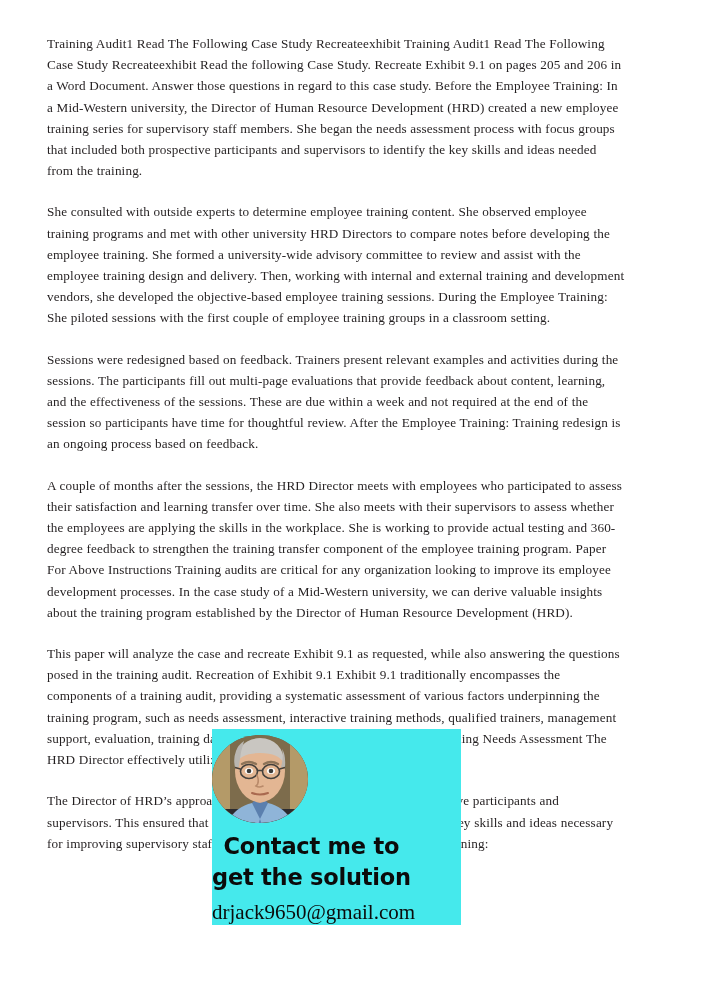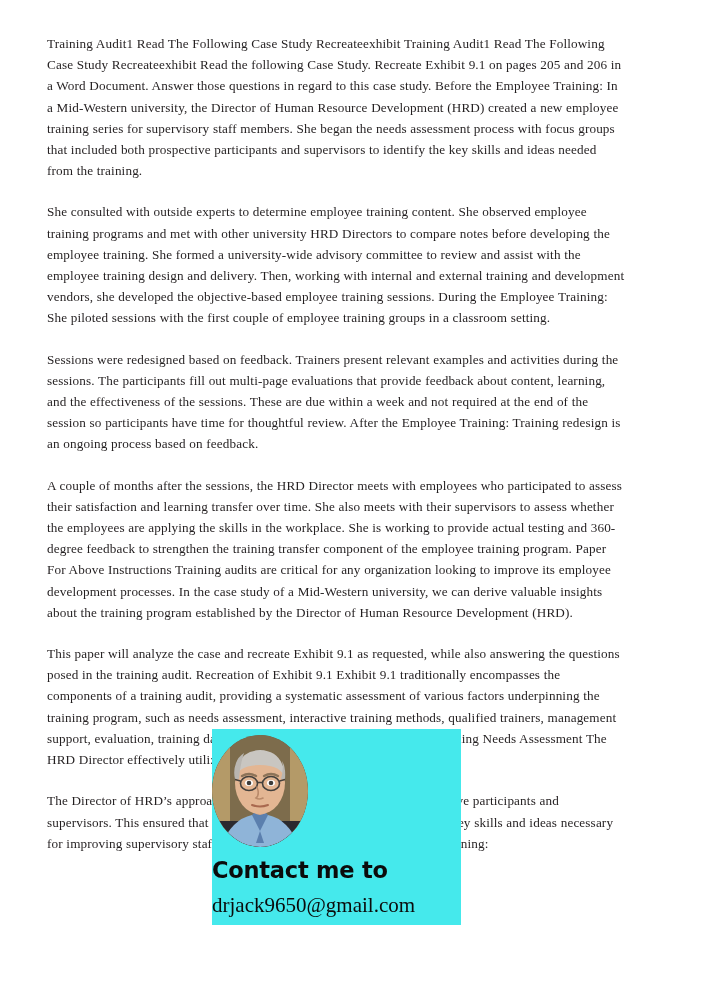--- a/index.html
+++ b/index.html
@@ -147,19 +147,20 @@
             <path d="M67.5 46 L73 44.5"></path>
           </g>
           <path d="M45 52 Q48 60 44 63 Q47 65 51 63" stroke="#b98a6a" stroke-width="1.6" fill="none" stroke-linecap="round"></path>
           <path d="M40 70 Q48 73 56 70" stroke="#a9694f" stroke-width="2" fill="none" stroke-linecap="round"></path>
         </g>
       </svg>
     </div>
 
     <div id="contact-headline">
       <span class="line">Contact me to</span>
+      <span class="line">get the solution</span>
     </div>
 
     <div id="contact-email">drjack9650@gmail.com</div>
 
   </div>
 
 </div>
 
 </body></html>

